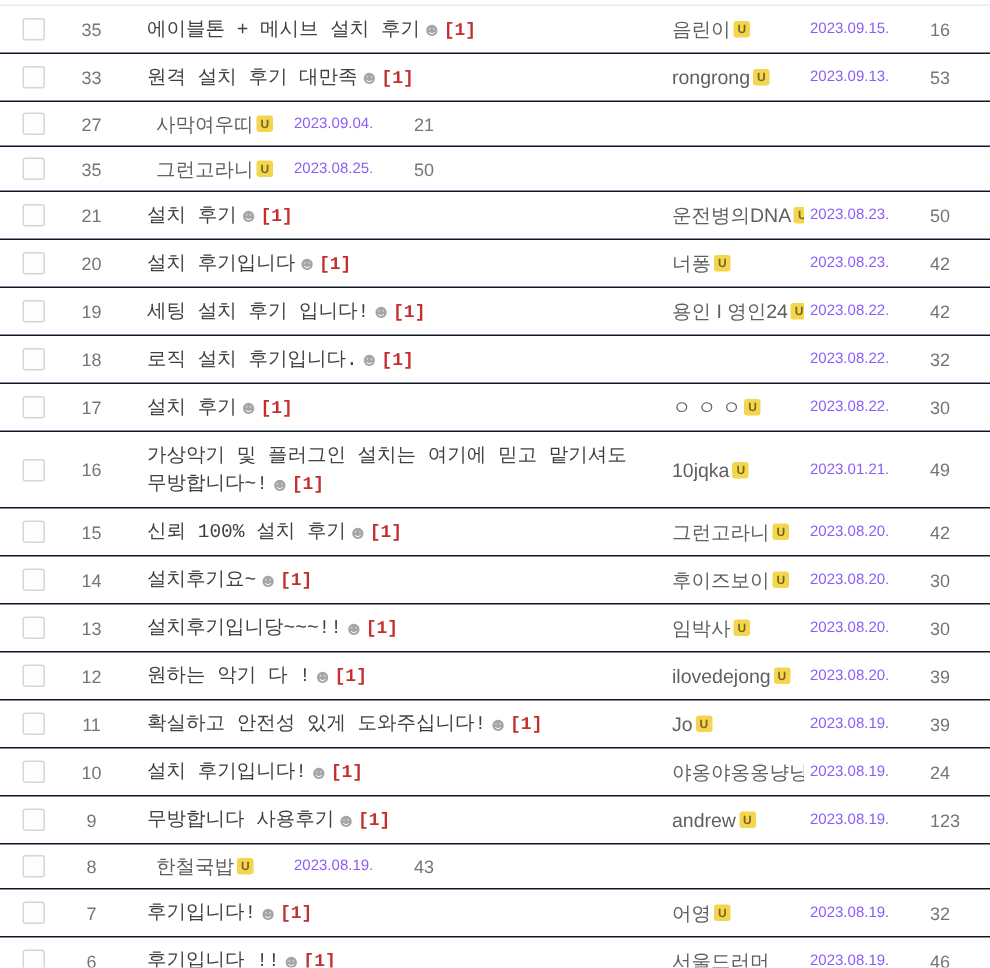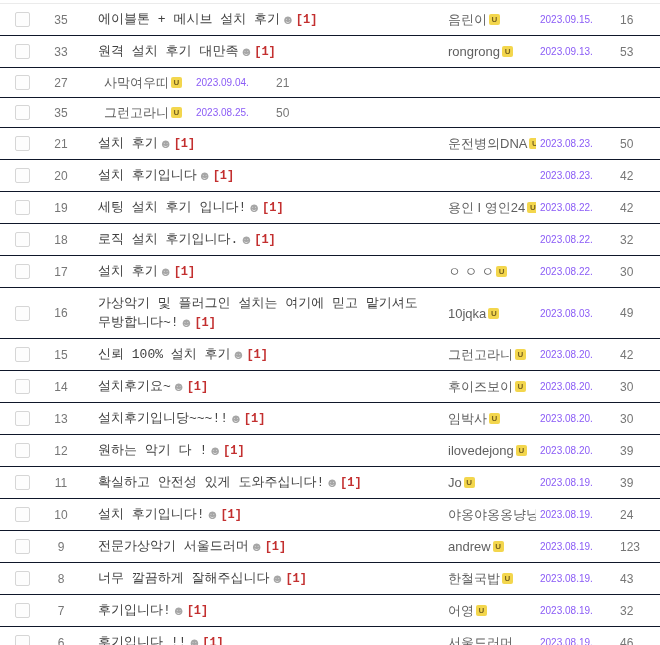--- a/index.html
+++ b/index.html
@@ -204,20 +204,23 @@
   </div>
 
   <div class="row">
     <div class="cell check">
       <span class="checkbox"></span>
     </div>
     <div class="cell num">20</div>
     <div class="cell title-cell">
       <a class="title">설치 후기입니다</a><span class="emoticon"></span><a class="comments">[1]</a>
     </div>
+    <div class="cell author-cell">
+      <a class="author">너퐁</a><span class="level-badge"></span>
+    </div>
     <div class="cell date">2023.08.23.</div>
     <div class="cell views">42</div>
   </div>
 
   <div class="row">
     <div class="cell check">
       <span class="checkbox"></span>
     </div>
     <div class="cell num">19</div>
     <div class="cell title-cell">
@@ -261,21 +264,21 @@
     <div class="cell check">
       <span class="checkbox"></span>
     </div>
     <div class="cell num">16</div>
     <div class="cell title-cell">
       <a class="title">가상악기 및 플러그인 설치는 여기에 믿고 맡기셔도 무방합니다~!</a><span class="emoticon"></span><a class="comments">[1]</a>
     </div>
     <div class="cell author-cell">
       <a class="author">10jqka</a><span class="level-badge"></span>
     </div>
-    <div class="cell date">2023.08.03.</div>
+    <div class="cell date">2023.01.21.</div>
     <div class="cell views">49</div>
   </div>
 
   <div class="row">
     <div class="cell check">
       <span class="checkbox"></span>
     </div>
     <div class="cell num">15</div>
     <div class="cell title-cell">
       <a class="title">신뢰 100% 설치 후기</a><span class="emoticon"></span><a class="comments">[1]</a>
@@ -361,37 +364,34 @@
     <div class="cell date">2023.08.19.</div>
     <div class="cell views">24</div>
   </div>
 
   <div class="row">
     <div class="cell check">
       <span class="checkbox"></span>
     </div>
     <div class="cell num">9</div>
     <div class="cell title-cell">
-      <a class="title">전문가상악기 서울드러머</a><span class="emoticon"></span><a class="comments">[1]</a>
+      <a class="title">무방합니다 사용후기</a><span class="emoticon"></span><a class="comments">[1]</a>
     </div>
     <div class="cell author-cell">
       <a class="author">andrew</a><span class="level-badge"></span>
     </div>
     <div class="cell date">2023.08.19.</div>
     <div class="cell views">123</div>
   </div>
 
   <div class="row">
     <div class="cell check">
       <span class="checkbox"></span>
     </div>
     <div class="cell num">8</div>
-    <div class="cell title-cell">
-      <a class="title">너무 깔끔하게 잘해주십니다</a><span class="emoticon"></span><a class="comments">[1]</a>
-    </div>
     <div class="cell author-cell">
       <a class="author">한철국밥</a><span class="level-badge"></span>
     </div>
     <div class="cell date">2023.08.19.</div>
     <div class="cell views">43</div>
   </div>
 
   <div class="row">
     <div class="cell check">
       <span class="checkbox"></span>

